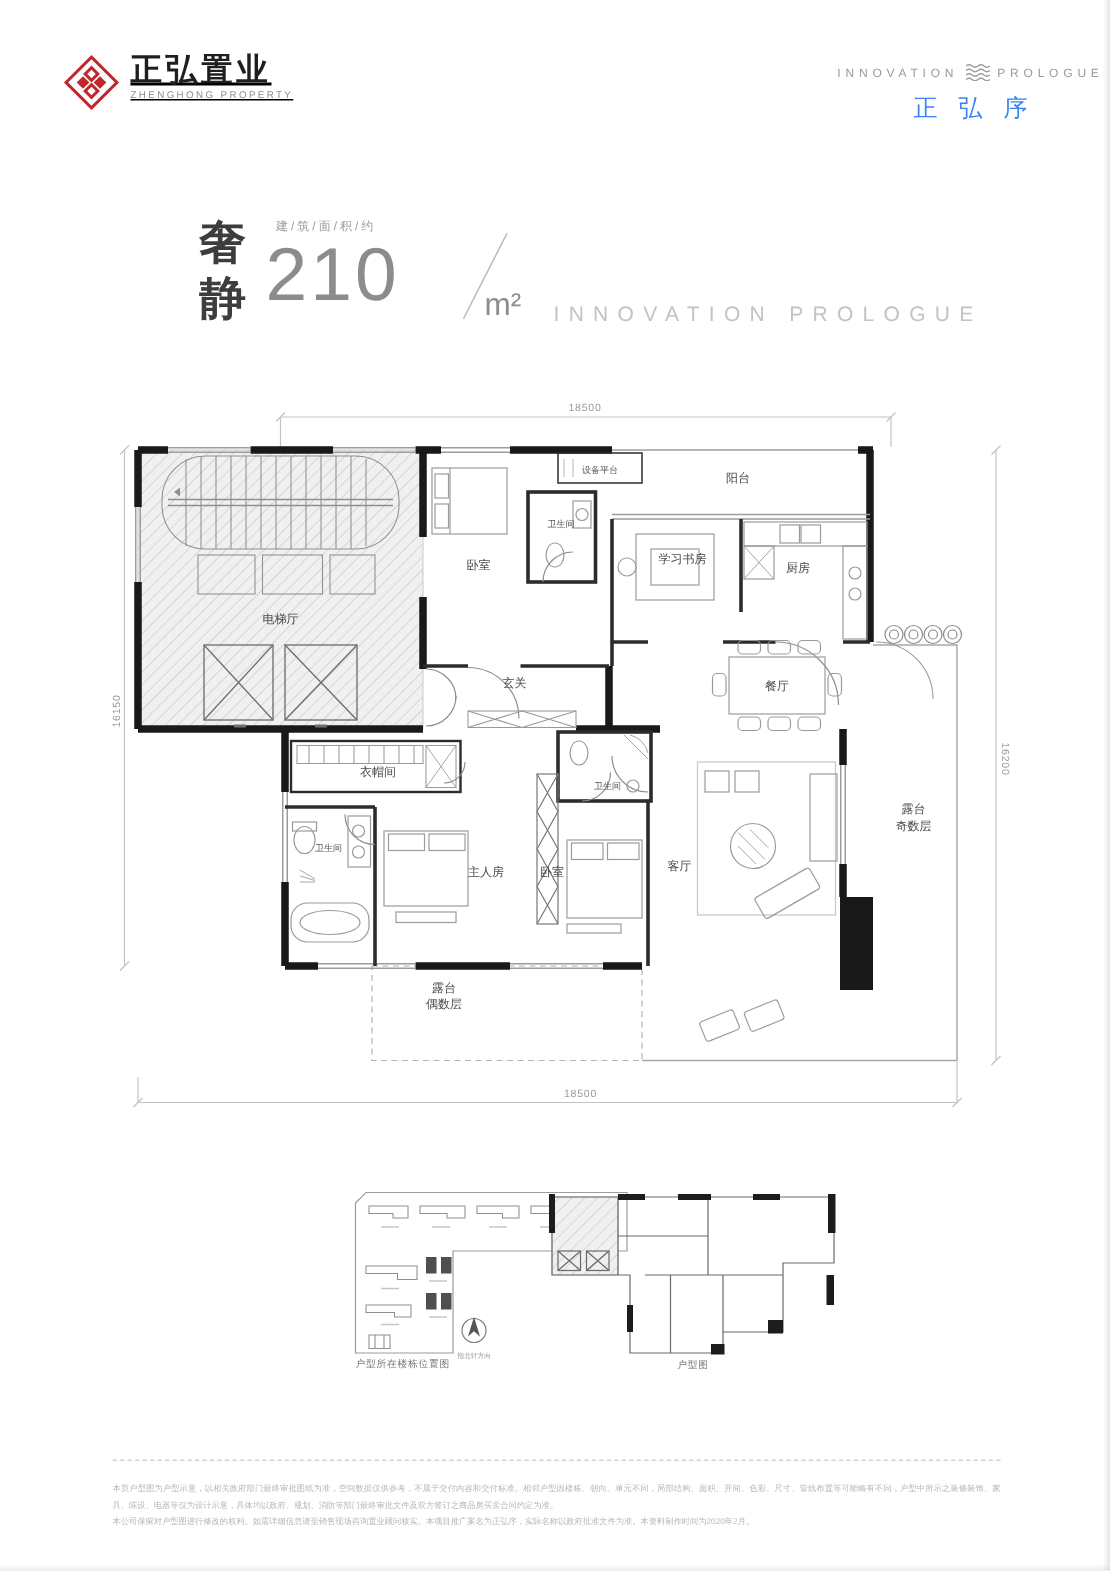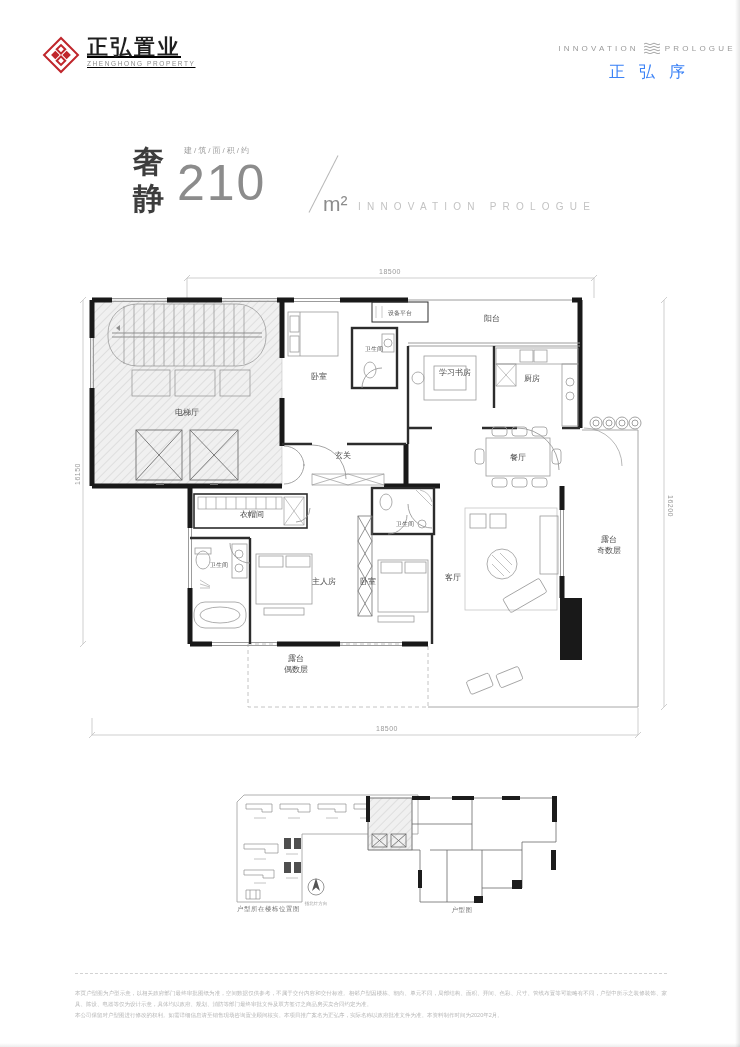--- a/index.html
+++ b/index.html
@@ -19,21 +19,21 @@
   .brand-en{display:flex;align-items:center;gap:5px;font-size:8px;color:#9a9a9a;letter-spacing:3.2px;}
   .brand-cn{margin-top:8px;font-size:16px;color:#3b82f6;letter-spacing:14px;padding-left:14px;}
 
   
   .tagline{position:absolute;left:133px;top:143px;font-size:31px;line-height:37px;color:#3d3d3d;font-weight:600;}
   .area-label{position:absolute;left:184px;top:145px;font-size:8px;color:#9c9c9c;letter-spacing:2px;text-align:right;}
   .area-value{position:absolute;left:177px;top:150px;font-size:50px;line-height:66px;color:#8c8c8c;font-weight:400;letter-spacing:2px;}
   .area-unit{position:absolute;left:299px;top:192px;font-size:21px;color:#8c8c8c;margin-left:24px;}
   .title-slash{position:absolute;left:323px;top:152px;height:64px;border-left:1px solid #b8b8b8;transform:rotate(27deg);}
   .rooms-cn{position:absolute;left:352px;top:163px;font-size:21px;color:#474747;letter-spacing:18px;font-weight:500;}
-  .rooms-en{position:absolute;left:358px;top:201px;font-size:10px;color:#c3c3c3;letter-spacing:6.2px;}
+  .rooms-en{position:absolute;left:369px;top:201px;font-size:14px;color:#c3c3c3;letter-spacing:6.2px;}
 
   
   .room-label{font-size:8px;fill:#4a4a4a;font-family:"Liberation Sans",sans-serif;}
   .room-label.small{font-size:6px;fill:#5a5a5a;}
   .dim{font-size:7px;fill:#9b9b9b;letter-spacing:.5px;font-family:"Liberation Sans",sans-serif;}
 
   .caption{position:absolute;font-size:6.5px;color:#777;letter-spacing:.5px;}
   .caption.center{text-align:center;}
 
   .sep-dashed{position:absolute;left:75px;top:973px;width:592px;border-top:1px dashed #d2d2d2;}

